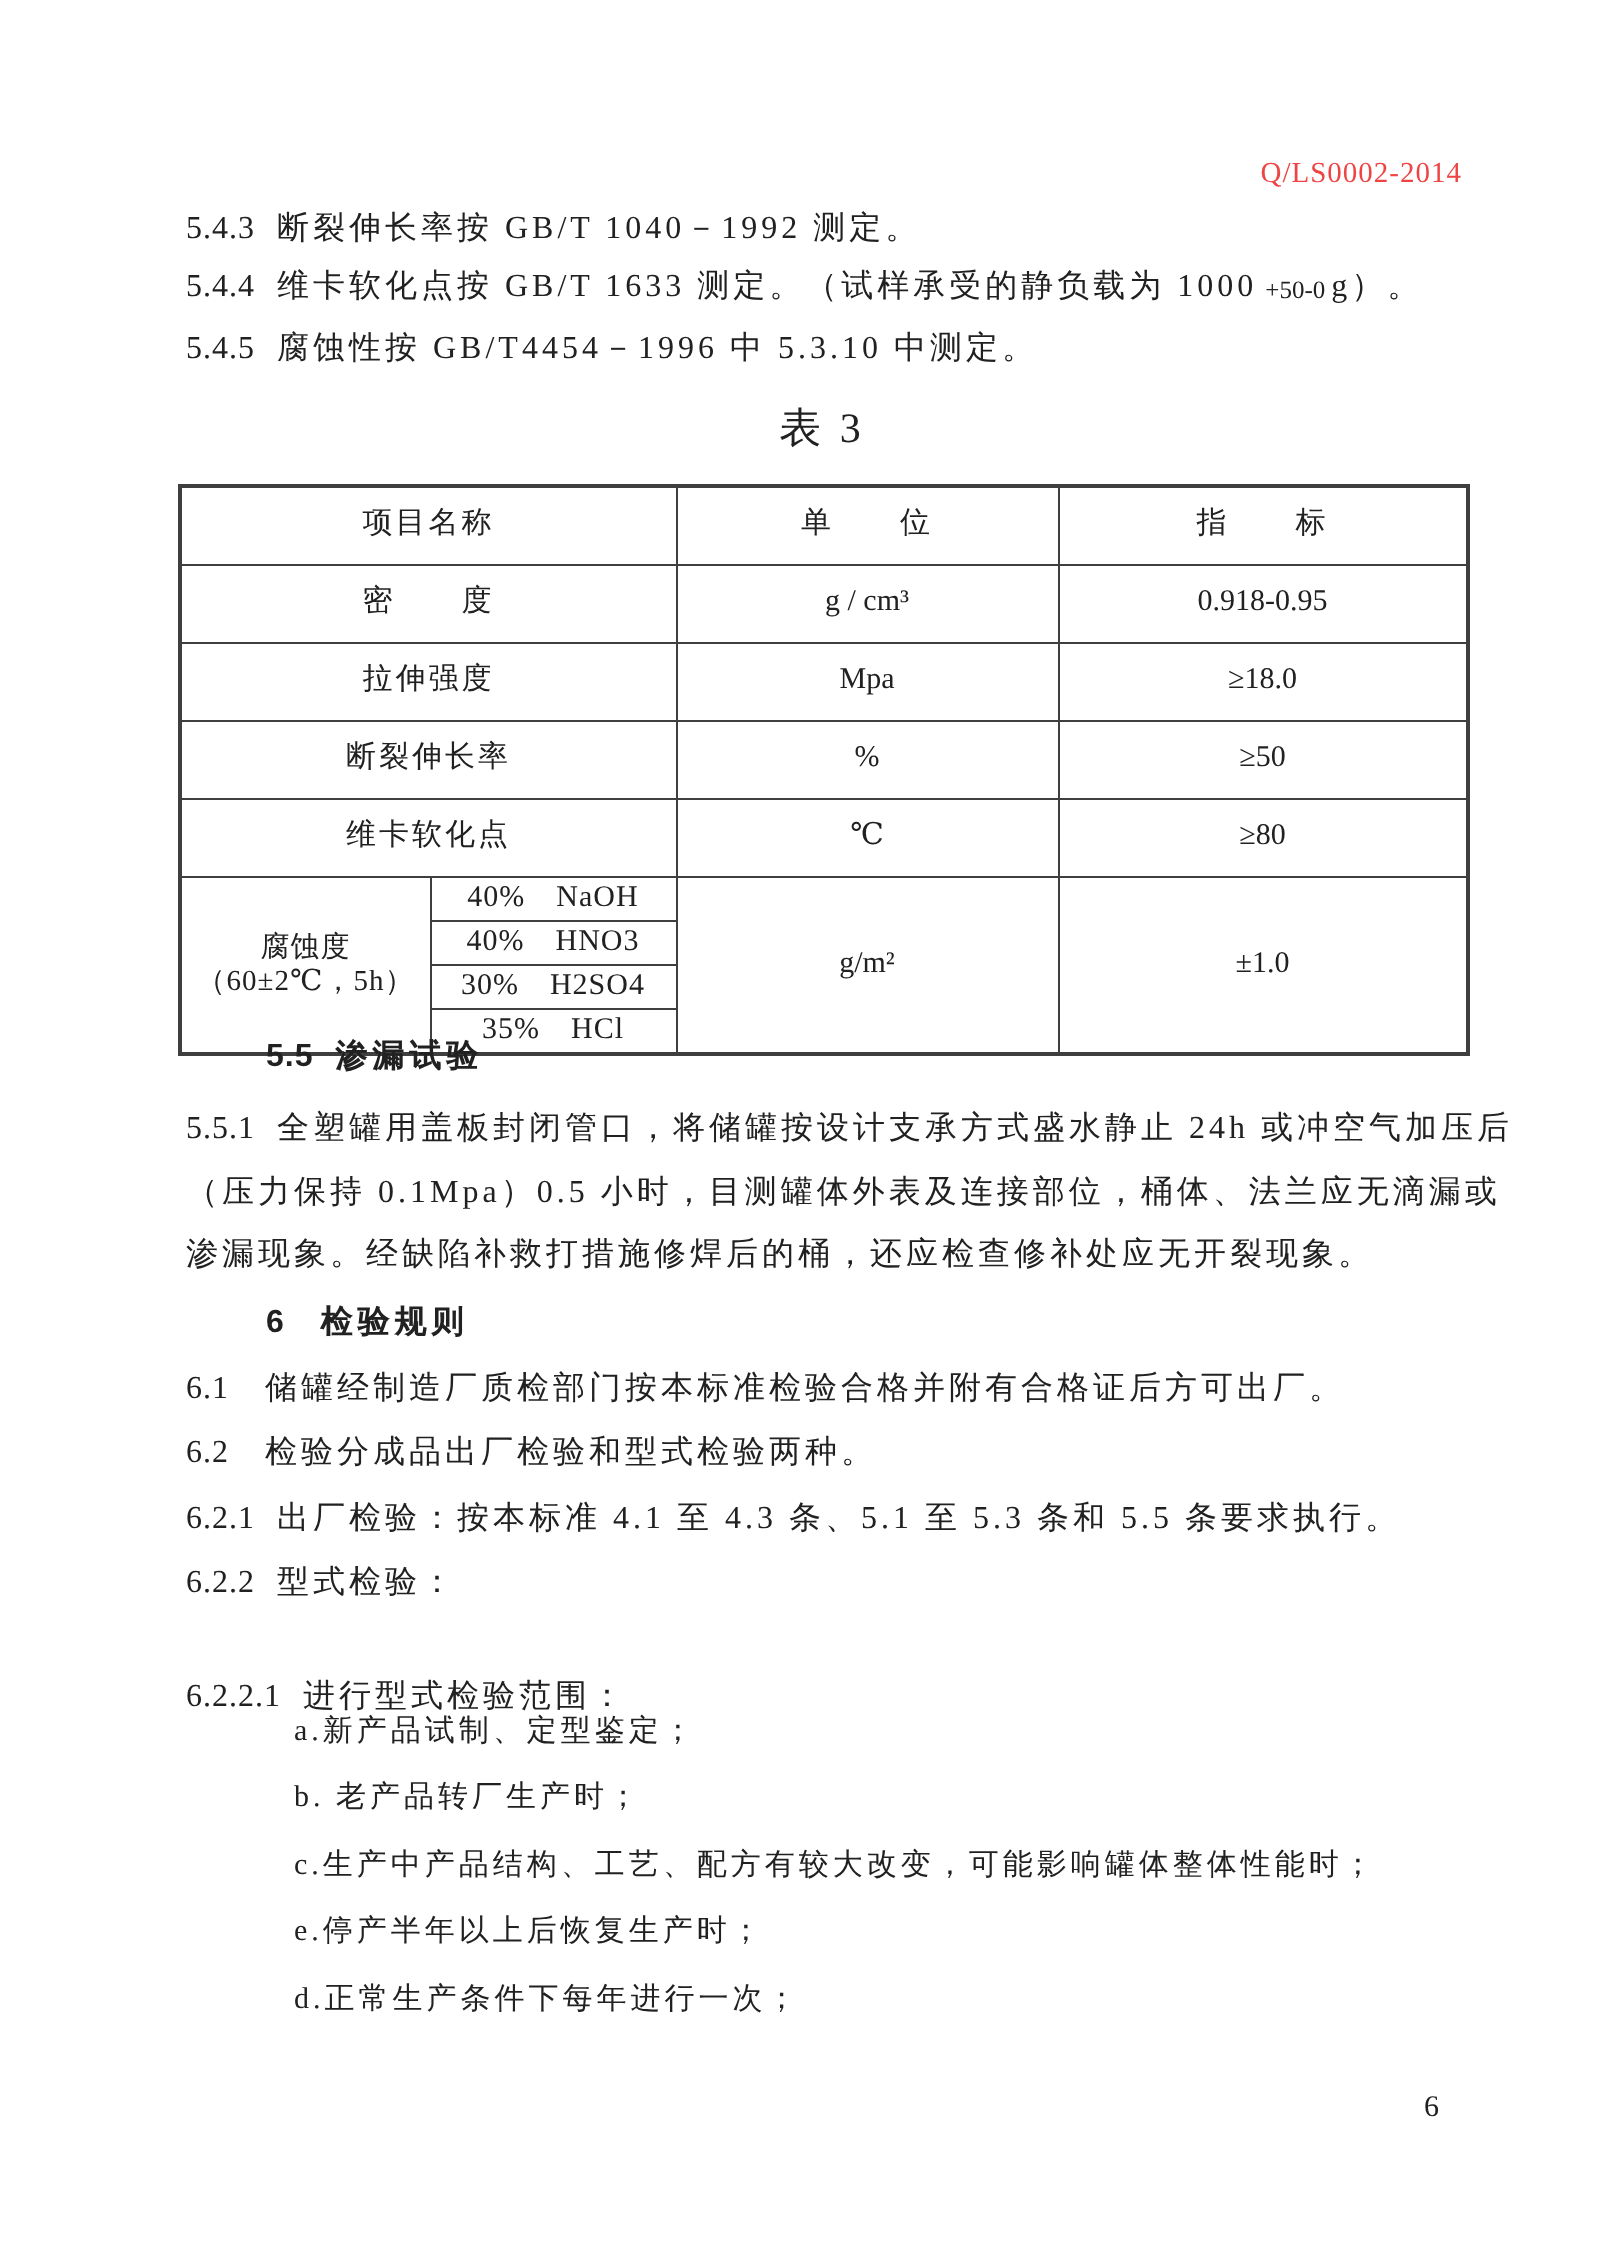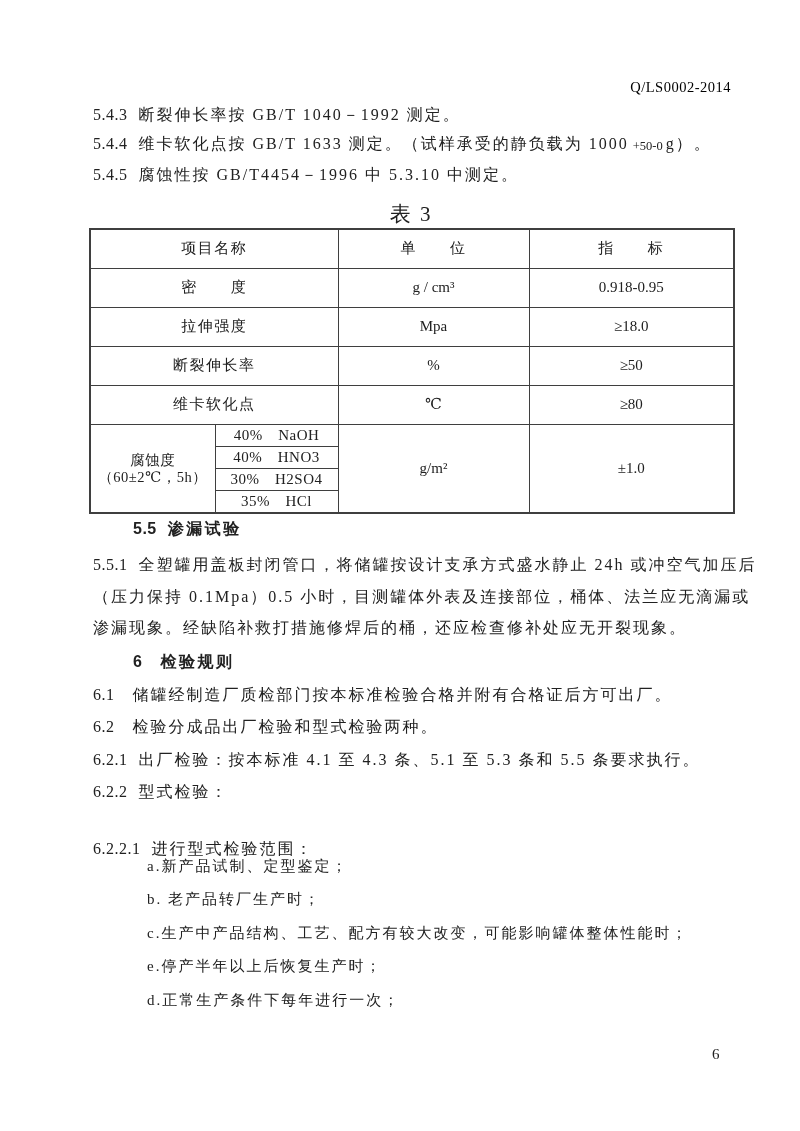--- a/index.html
+++ b/index.html
@@ -6,21 +6,21 @@
   .page{
     position:relative;
     width:800px;height:1131px;
     background:#ffffff;
     font-family:"Liberation Serif","DejaVu Serif",serif;
     color:#212121;
     overflow:hidden;
   }
   .doc-code{
     position:absolute;top:79px;right:69px;
-    font-size:14.5px;color:#000000;letter-spacing:.5px;
+    font-size:14.5px;color:#ef4444;letter-spacing:.5px;
   }
   .para{
     position:absolute;left:93px;width:632px;
     font-size:16px;line-height:22px;letter-spacing:2px;
     white-space:nowrap;
   }
   .num{margin-right:11px;letter-spacing:.5px;}
   .num-wide{margin-right:18px;}
   .heading{
     font-family:"Liberation Sans","DejaVu Sans",sans-serif;
@@ -32,21 +32,21 @@
   .tol{
     display:inline-flex;flex-direction:row;align-items:flex-start;
     font-size:12.5px;line-height:12px;letter-spacing:0;
     vertical-align:-1px;margin:0 3px 0 4px;
   }
   .table-title{
     position:absolute;left:89px;top:203px;width:644px;
     text-align:center;font-size:21px;line-height:22px;letter-spacing:2px;
   }
   table.t3{
-    position:absolute;left:89px;top:228px;
+    position:absolute;left:89px;top:242px;
     border-collapse:collapse;table-layout:fixed;
     width:644px;
     font-size:15px;
   }
   table.t3 td{
     border:1px solid #3f3f3f;
     text-align:center;vertical-align:middle;
     padding:0;line-height:1.15;
     overflow:hidden;
   }

